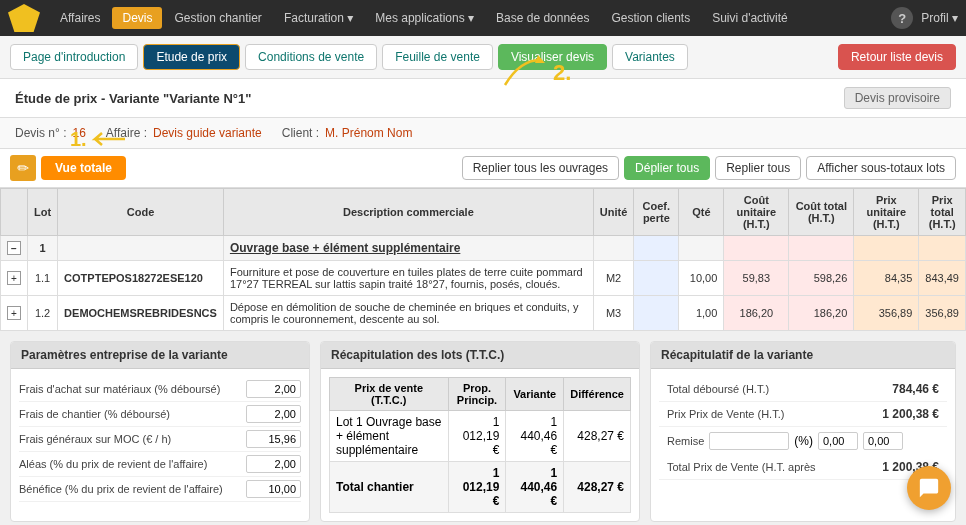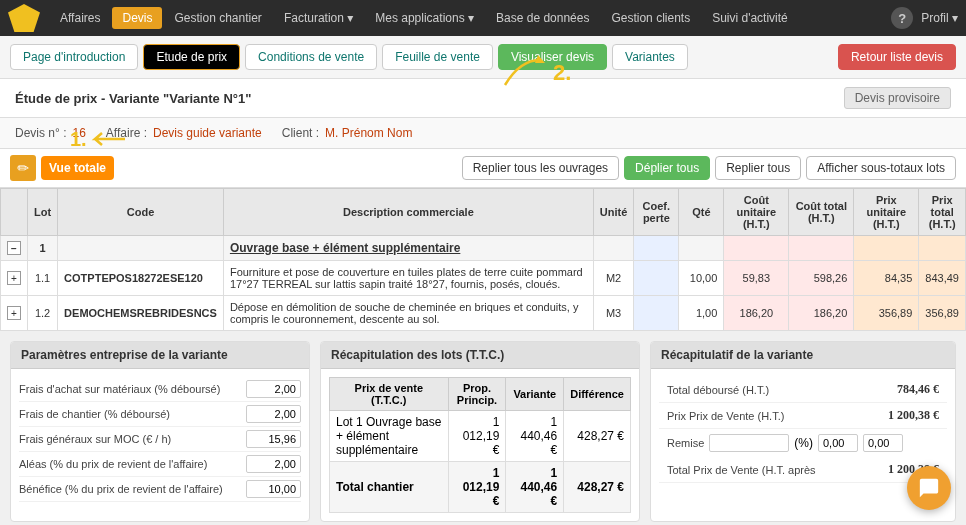--- a/index.html
+++ b/index.html
@@ -70,21 +70,21 @@
       cursor: pointer;
       font-size: 12px;
       white-space: nowrap;
     }
     .tab-btn.active {
       background: #5cb85c;
       color: white;
       border-color: #5cb85c;
     }
     .tab-btn.orange {
-      background: #000000;
+      background: #0c4a6e;
       color: white;
       border-color: #e8a020;
     }
     .tab-btn.red {
       background: #d9534f;
       color: white;
       border-color: #d9534f;
       margin-left: auto;
     }
 
@@ -148,21 +148,21 @@
       width: 26px; height: 26px;
       border-radius: 3px;
       display: flex; align-items: center; justify-content: center;
       cursor: pointer;
       font-size: 14px;
     }
     .vue-totale-btn {
       background: #ff8c00;
       color: white;
       border: none;
-      padding: 5px 8px;
+      padding: 5px 14px;
       border-radius: 4px;
       cursor: pointer;
       font-size: 12px;
       font-weight: bold;
     }
     .toolbar-right {
       margin-left: auto;
       display: flex; align-items: center; gap: 5px;
     }
     .tool-btn {
@@ -300,21 +300,21 @@
     
     .right-panel { flex: 1; }
     .recap-row {
       display: flex;
       justify-content: space-between;
       align-items: center;
       padding: 5px 8px;
       border-bottom: 1px solid #f0f0f0;
     }
     .recap-label { font-size: 11px; color: #444; }
-    .recap-val { font-size: 12px; font-weight: bold; color: #333; font-family: Liberation Serif, serif; }
+    .recap-val { font-size: 12px; font-weight: bold; color: #333; }
     .remise-row {
       display: flex;
       align-items: center;
       padding: 5px 8px;
       gap: 5px;
     }
     .remise-input {
       width: 80px;
       border: 1px solid #ccc;
       padding: 2px 4px;

